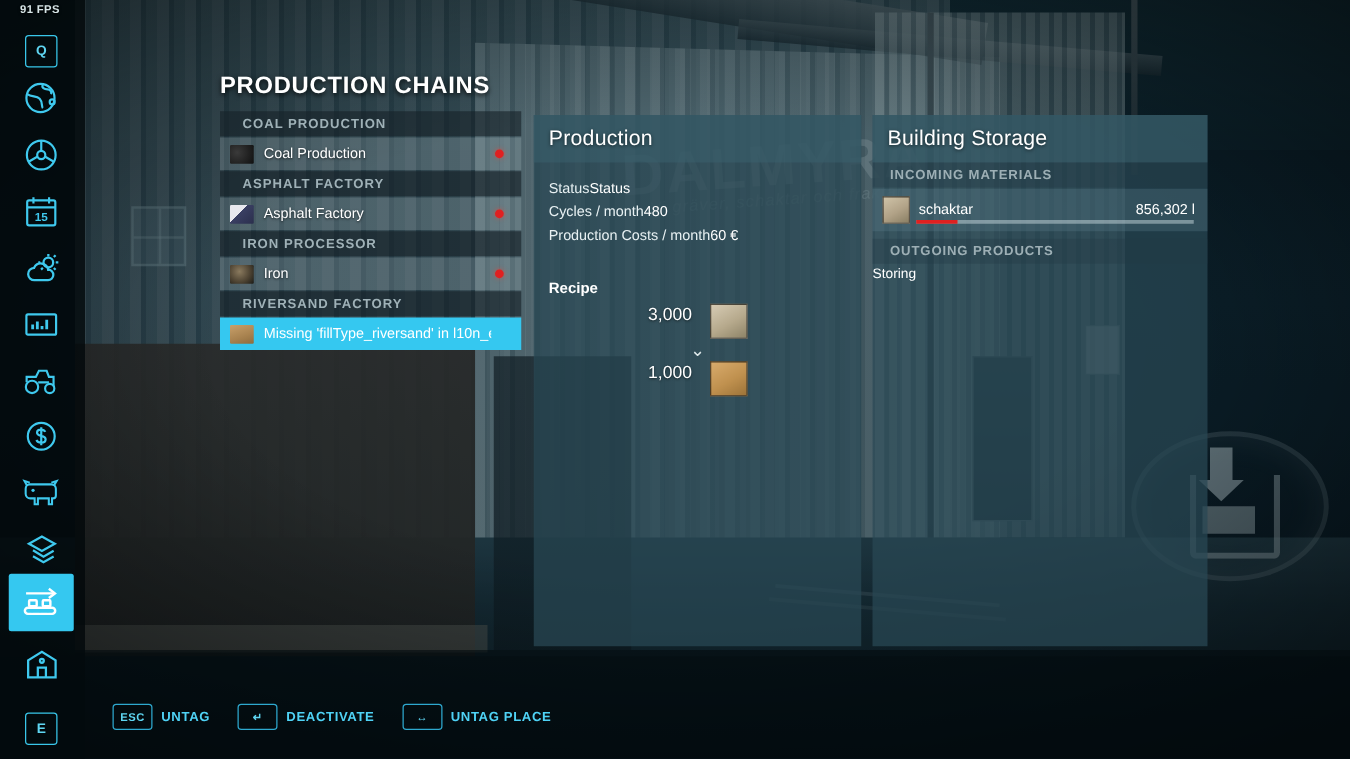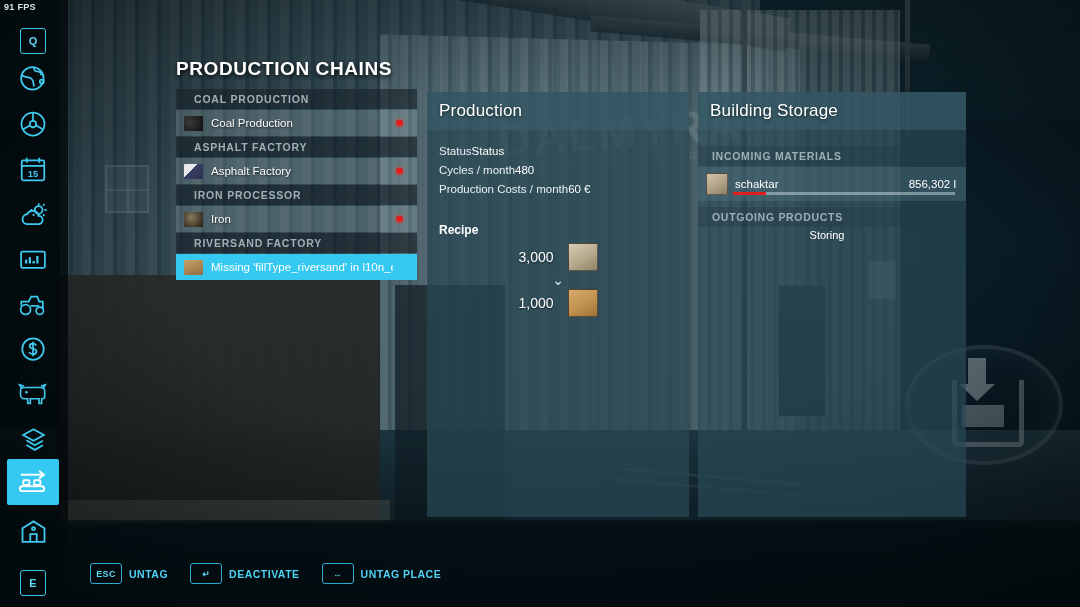--- a/index.html
+++ b/index.html
@@ -78,21 +78,21 @@
   .unload-tray{position:absolute;left:952px;top:380px;width:62px;height:62px;
      border:5px solid rgba(214,230,234,.5);border-top:none;border-radius:0 0 5px 5px;}
   .unload-arrow{position:absolute;left:968px;top:358px;width:18px;height:26px;
      background:rgba(214,230,234,.65);}
   .unload-arrow:after{content:"";position:absolute;left:-9px;top:26px;
      border-left:18px solid transparent;border-right:18px solid transparent;
      border-top:17px solid rgba(214,230,234,.65);}
   .unload-bar{position:absolute;left:962px;top:405px;width:42px;height:22px;background:rgba(214,230,234,.55);}
 
   
-  .fps{position:absolute;left:4px;top:2px;font-size:9px;color:#d6e4e6;font-weight:bold;
+  .fps{position:absolute;left:16px;top:2px;font-size:9px;color:#d6e4e6;font-weight:bold;
        letter-spacing:.3px;font-family:"Liberation Sans",sans-serif;text-shadow:0 1px 2px #000;}
 
   
   .sidebar{position:absolute;left:0;top:0;width:68px;height:607px;}
   .side-btn{position:absolute;left:7px;width:52px;height:46px;display:flex;align-items:center;justify-content:center;}
   .side-btn svg{display:block;}
   .side-btn.active{background:#35c8f0;border-radius:2px;}
   .keycap{width:24px;height:24px;border:1.5px solid #39c7ea;border-radius:3px;
      display:flex;align-items:center;justify-content:center;font-size:11px;color:#5fd6f2;font-weight:bold;}
 
@@ -124,41 +124,41 @@
   .panel-title{font-size:17px;color:#ffffff;letter-spacing:.2px;text-shadow:0 1px 3px rgba(0,0,0,.6);}
 
   
   #prod{left:427px;top:92px;width:262px;height:425px;}
   .kv{display:flex;justify-content:flex-start;align-items:center;
       padding:0 12px;height:19px;font-size:11.5px;color:#e8f1f3;}
   .kv .k{color:#e8f1f3;}
   .kv .v{color:#ffffff;}
   .reciplbl{padding:0 12px;margin-top:25px;font-size:12px;font-weight:bold;color:#ffffff;}
   .recipe{margin-top:6px;display:flex;flex-direction:column;align-items:center;}
-  .rec-line{display:flex;align-items:center;gap:12px;}
+  .rec-line{display:flex;gap:12px;}
   .rec-num{font-size:14px;color:#ffffff;text-shadow:0 1px 2px rgba(0,0,0,.6);}
   .rec-ic{width:28px;height:26px;margin-left:2px;border:1px solid rgba(20,20,20,.6);}
   .rec-ic.in{background:linear-gradient(150deg,#d6cbb4,#b6a98c 55%,#8e8468);}
   .rec-ic.out{background:linear-gradient(150deg,#d8ab6c,#c0914f 55%,#9d7439);}
   .chev{color:#dfe9eb;font-size:14px;line-height:14px;margin:2px 0 2px 0;}
 
   
   #store{left:698px;top:92px;width:268px;height:425px;}
   .sec{height:20px;background:rgba(34,58,68,.35);display:flex;align-items:center;
      padding-left:14px;font-size:10.5px;font-weight:bold;color:#9dafb5;letter-spacing:.7px;}
   .srow{position:relative;height:34px;background:rgba(96,134,148,.28);
      display:flex;align-items:center;padding:0 10px 0 8px;margin-top:1px;}
   .srow-ic{width:20px;height:20px;flex:0 0 auto;margin-right:7px;border:1px solid rgba(20,20,20,.55);}
   .srow-ic.sand1{background:linear-gradient(150deg,#cfc3a8,#b1a287 55%,#8a7f64);}
   .srow-ic.sand2{background:linear-gradient(150deg,#d8ab6c,#bd8f4e 55%,#9c7438);}
   .srow-name{font-size:11.5px;color:#ffffff;}
   .srow-amt{margin-left:auto;font-size:11.5px;color:#ffffff;}
   .bar{position:absolute;left:35px;bottom:6px;width:222px;height:3px;background:rgba(215,230,234,.45);}
   .bar .fill{height:100%;}
-  .statusline{text-align:center;padding:2px 10px 0 0;font-size:11px;color:#ffffff;}
+  .statusline{text-align:left;padding:2px 10px 0 0;font-size:11px;color:#ffffff;}
 
   
   .help{position:absolute;left:90px;top:563px;display:flex;align-items:center;gap:22px;}
   .hitem{display:flex;align-items:center;gap:7px;}
   .hkey{min-width:22px;height:19px;padding:0 4px;border:1.4px solid #2ea9cf;border-radius:3px;
      display:flex;align-items:center;justify-content:center;
      font-size:9px;font-weight:bold;color:#5fd6f2;letter-spacing:.3px;}
   .hlbl{font-size:10.5px;font-weight:bold;color:#4fd2f5;letter-spacing:.5px;}
 </style>
 </head>
@@ -372,21 +372,21 @@
         <span class="rec-ic out"></span>
       </div>
     </div>
   </div>
 
   <div class="panel" id="store">
     <div class="panel-head">
       <div class="panel-title">Building Storage</div>
     </div>
 
-    <div class="sec" style="margin-top:16px;">INCOMING MATERIALS</div>
+    <div class="sec" style="margin-top:0;">INCOMING MATERIALS</div>
     <div class="srow">
       <div class="srow-ic sand1"></div>
       <div class="srow-name">schaktar</div>
       <div class="srow-amt">856,302 l</div>
       <div class="bar">
         <div class="fill" id="fill-in" style="width: 15%; background: rgb(224, 32, 32);"></div>
       </div>
     </div>
 
     <div class="sec" style="margin-top:6px;">OUTGOING PRODUCTS</div>

